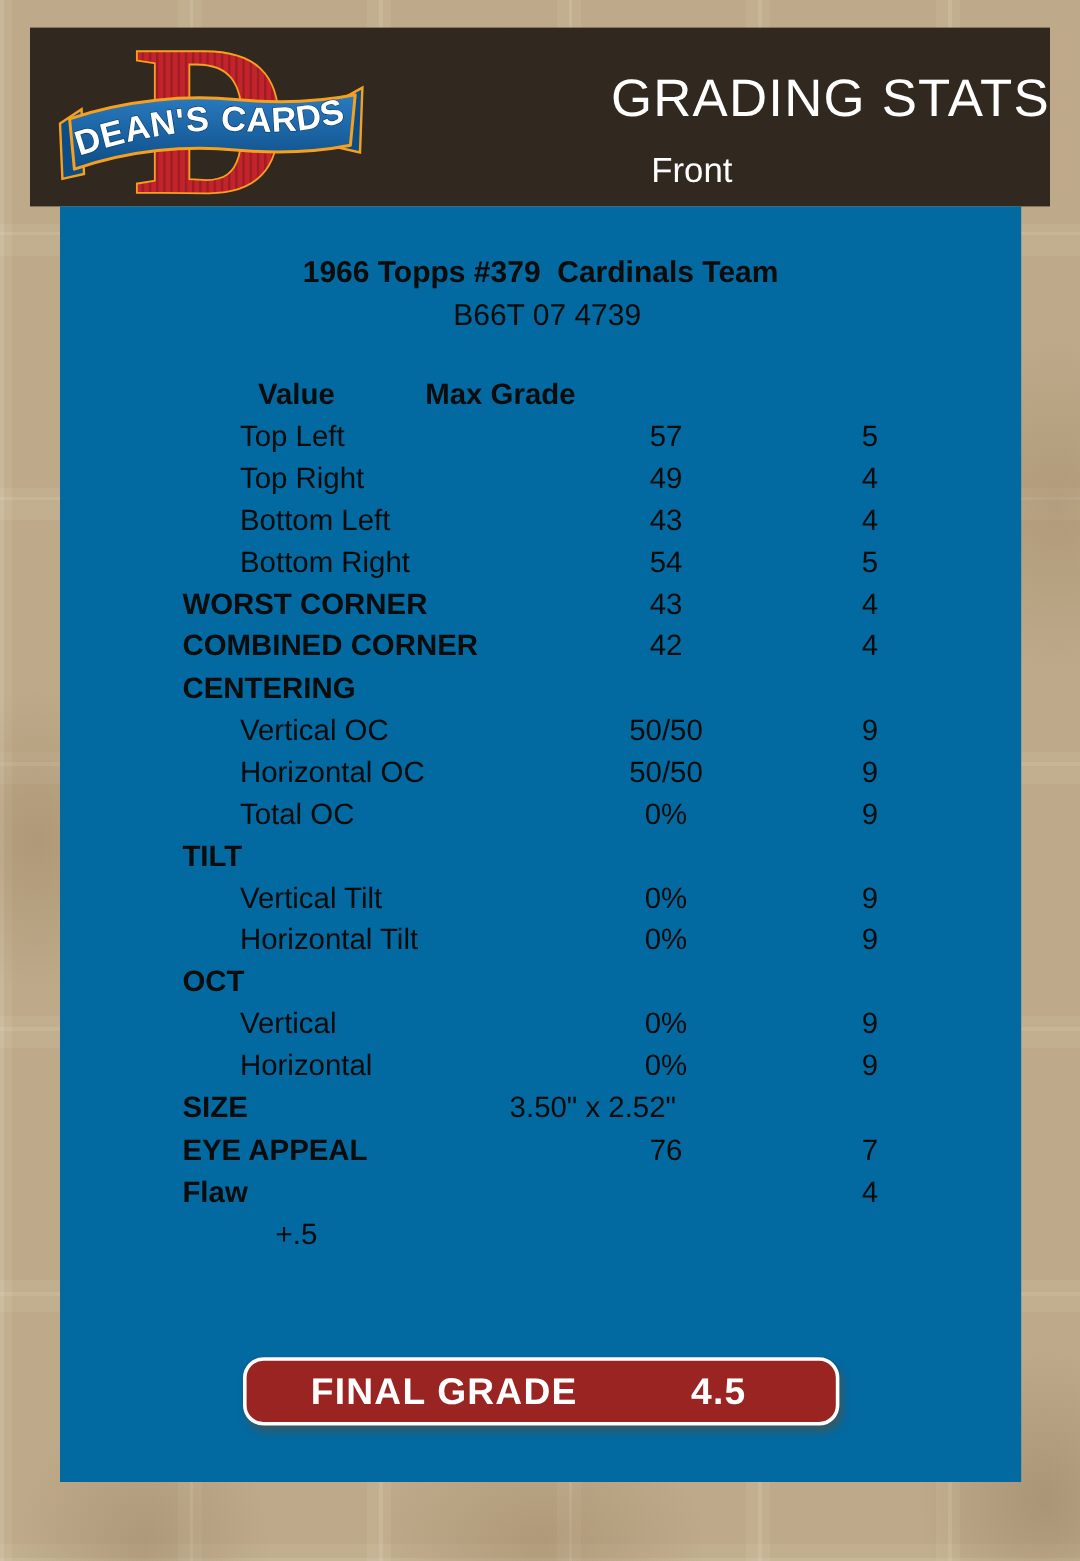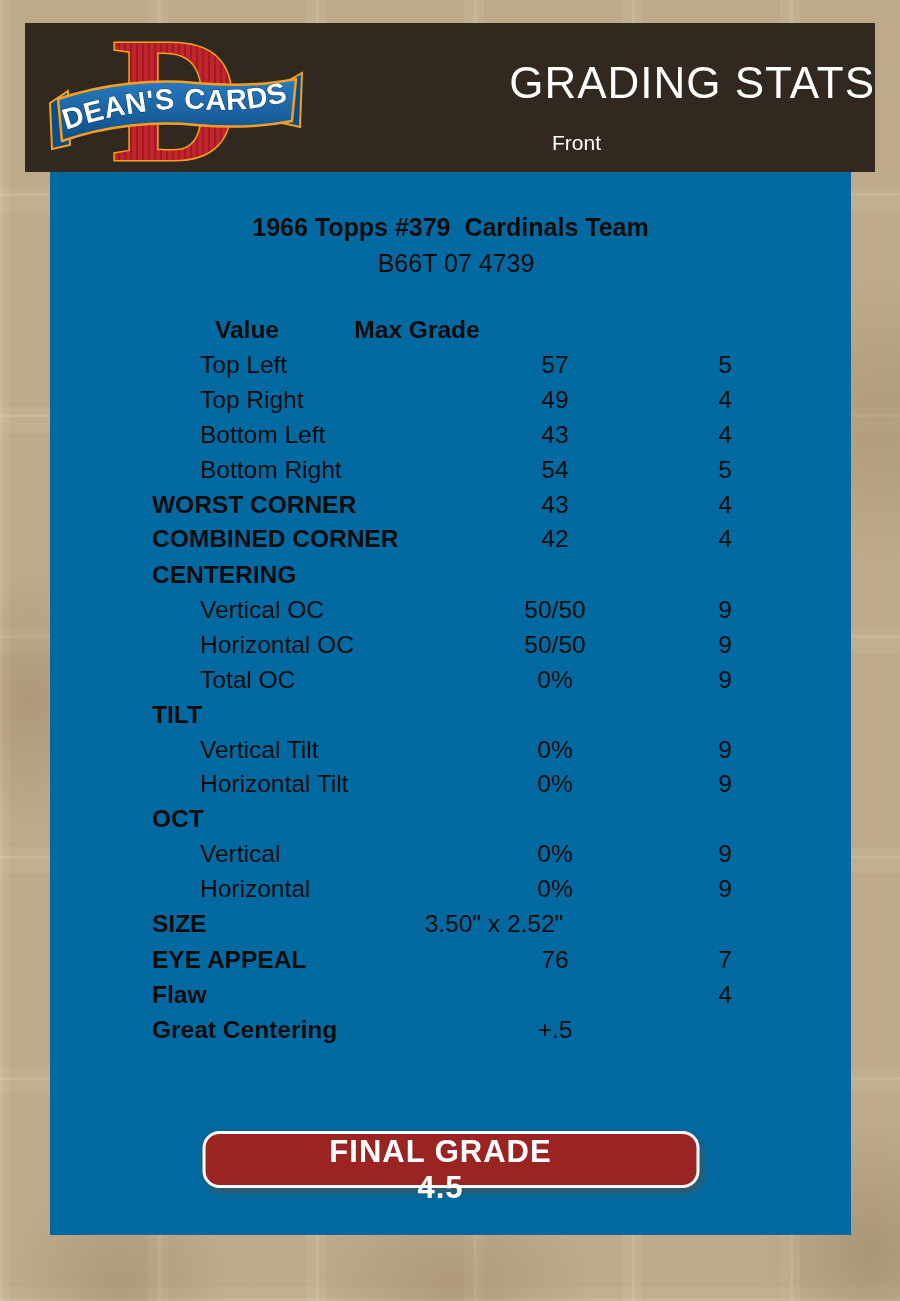--- a/index.html
+++ b/index.html
@@ -26,21 +26,21 @@
     position:absolute;left:25px;top:23px;width:850px;height:149px;
     background:#312820;
   }
   .logo{position:absolute;left:20px;top:6px;width:262px;height:140px;}
   .hdr-title{
     position:absolute;left:253px;right:0;top:34px;text-align:right;
     color:#ffffff;font-size:44px;line-height:52px;letter-spacing:1px;white-space:pre;
   }
   .hdr-front{
     position:absolute;left:253px;right:0;top:100px;text-align:center;
-    color:#ffffff;font-size:21px;line-height:40px;
+    color:#ffffff;font-size:29px;line-height:40px;
   }
   .panel{
     position:absolute;left:50px;top:172px;width:801px;height:1063px;
     background:#0369a1;
   }
   .card-title{
     position:absolute;top:41px;left:0;right:0;text-align:center;
     font-size:25px;font-weight:bold;white-space:pre;
   }
   .card-serial{
@@ -64,21 +64,20 @@
   .final-grade{
     position:absolute;top:959px;left:50%;transform:translateX(-50%);
     width:497px;height:57px;box-sizing:border-box;
     display:flex;justify-content:space-between;align-items:center;
     padding:0 74px 0 54px;
     background:#9a2422;color:#fff;
     font-size:31px;font-weight:bold;letter-spacing:1px;
     border:3px solid #ffffff;border-radius:17px;
     box-shadow:3px 5px 6px rgba(90,80,60,.55), 0 0 1px rgba(0,0,0,.2);
     cursor:pointer;
-    flex-direction:column;
   }
 </style>
 </head>
 <body>
 
 <div class="bg"></div>
 
 <div class="header-bar">
   <svg class="logo" viewBox="0 0 260 140" aria-hidden="true">
     <defs>
@@ -207,21 +206,20 @@
       <span class="val">76</span>
       <span class="max">7</span>
     </div>
 
     <div class="trow section gap-before">
       <span class="lbl">Flaw</span>
       <span class="val"></span>
       <span class="max">4</span>
     </div>
     <div class="trow section">
-      <span class="lbl">Great Centering</span>
       <span class="val">+.5</span>
       <span class="max"></span>
     </div>
 
   </div>
 
   <div class="final-grade">
     <span>FINAL GRADE</span>
     <span>4.5</span>
   </div>

